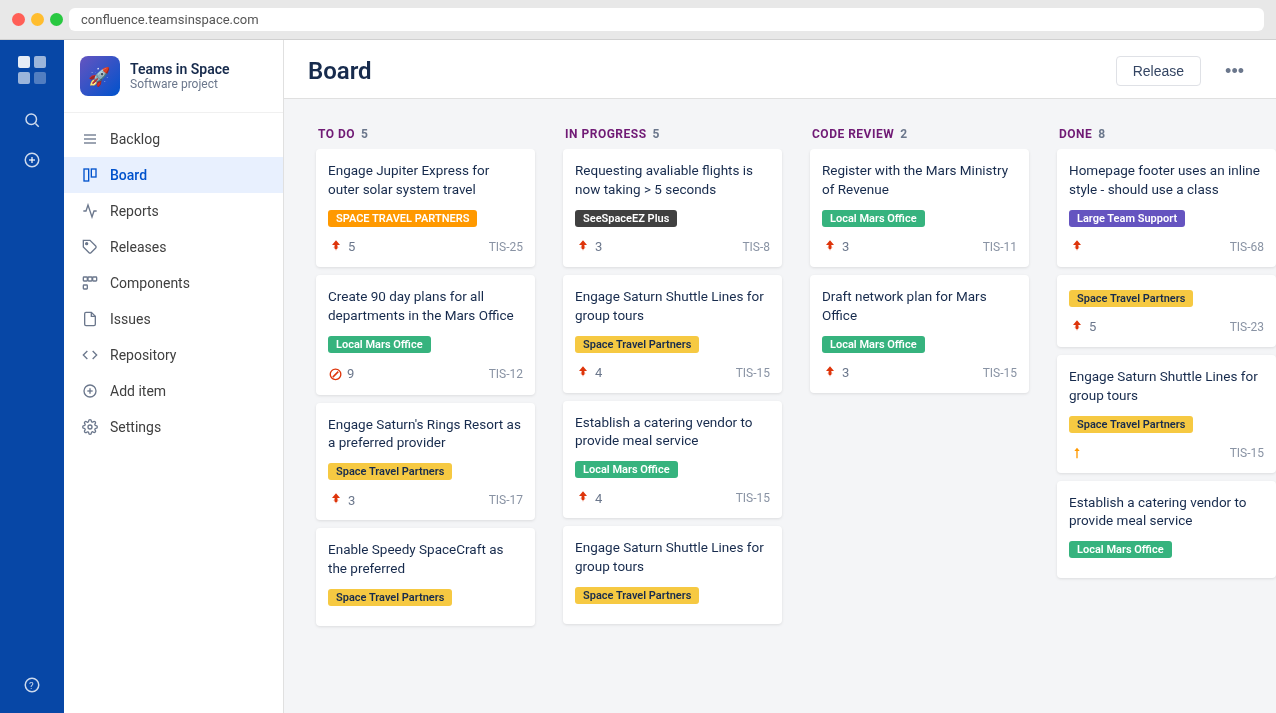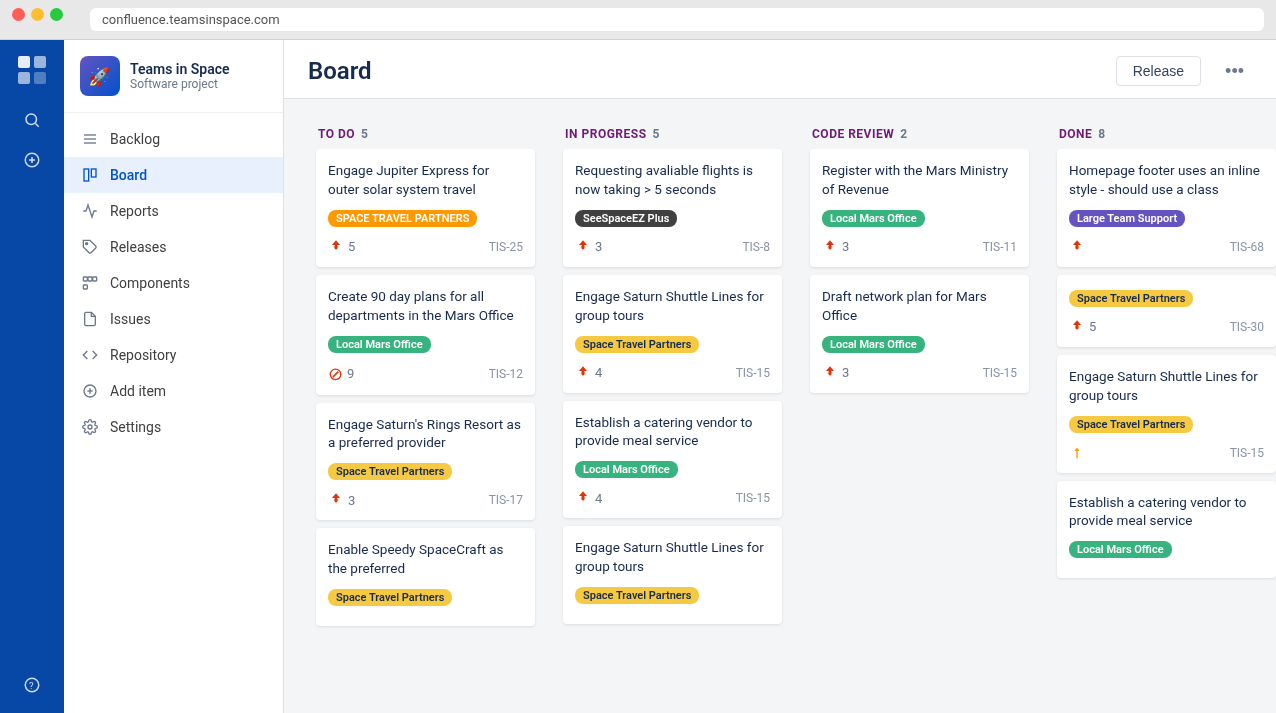--- a/index.html
+++ b/index.html
@@ -3,21 +3,22 @@
   <meta charset="utf-8">
   <style>
     * { box-sizing: border-box; margin: 0; padding: 0; }
     body { font-family: -apple-system, BlinkMacSystemFont, 'Segoe UI', Roboto, sans-serif; background: #f4f5f7; display: flex; flex-direction: column; height: 713px; overflow: hidden; }
 
     
     .browser-chrome {
       background: #e8e8e8;
       padding: 8px 12px;
       display: flex;
-      gap: 27px;
+      align-items: center;
+      gap: 6px;
       border-bottom: 1px solid #d0d0d0;
       flex-shrink: 0;
     }
     .traffic-lights { display: flex; gap: 6px; }
     .tl { width: 13px; height: 13px; border-radius: 50%; }
     .tl-red { background: #ff5f57; }
     .tl-yellow { background: #ffbd2e; }
     .tl-green { background: #28c840; }
     .address-bar {
       background: white;
@@ -256,21 +257,21 @@
     }
     .card-title {
       font-size: 13.5px;
       color: #172b4d;
       line-height: 1.4;
       margin-bottom: 8px;
     }
     .tag {
       display: inline-block;
       padding: 2px 8px;
-      border-radius: 8px;
+      border-radius: 3px;
       font-size: 11px;
       font-weight: 600;
       margin-bottom: 8px;
       white-space: nowrap;
     }
     .tag-orange { background: #ff9900; color: white; }
     .tag-teal { background: #404040; color: white; }
     .tag-purple { background: #6554c0; color: white; }
     .tag-yellow { background: #f6c942; color: #172b4d; }
     .tag-green { background: #36b37e; color: white; }
@@ -619,21 +620,21 @@
             <div class="card">
               <div class="tag tag-yellow">Space Travel Partners</div>
               <div class="card-footer">
                 <div class="card-priority">
                   <svg width="16" height="16" viewBox="0 0 24 24" fill="none">
                     <path d="M12 2L6 9h4v6h4V9h4L12 2z" fill="#de350b"></path>
                     <path d="M12 8L8 13h3v4h2v-4h3L12 8z" fill="#de350b" opacity="0.5"></path>
                   </svg>
                   <span>5</span>
                 </div>
-                <span class="card-id">TIS-30</span>
+                <span class="card-id">TIS-23</span>
               </div>
             </div>
             <div class="card">
               <div class="card-title">Engage Saturn Shuttle Lines for group tours</div>
               <div class="tag tag-yellow">Space Travel Partners</div>
               <div class="card-footer">
                 <div class="card-priority">
                   <svg width="16" height="16" viewBox="0 0 24 24" fill="none">
                     <path d="M12 4l-4 5h3v11h2V9h3l-4-5z" fill="#ff9900"></path>
                   </svg>

